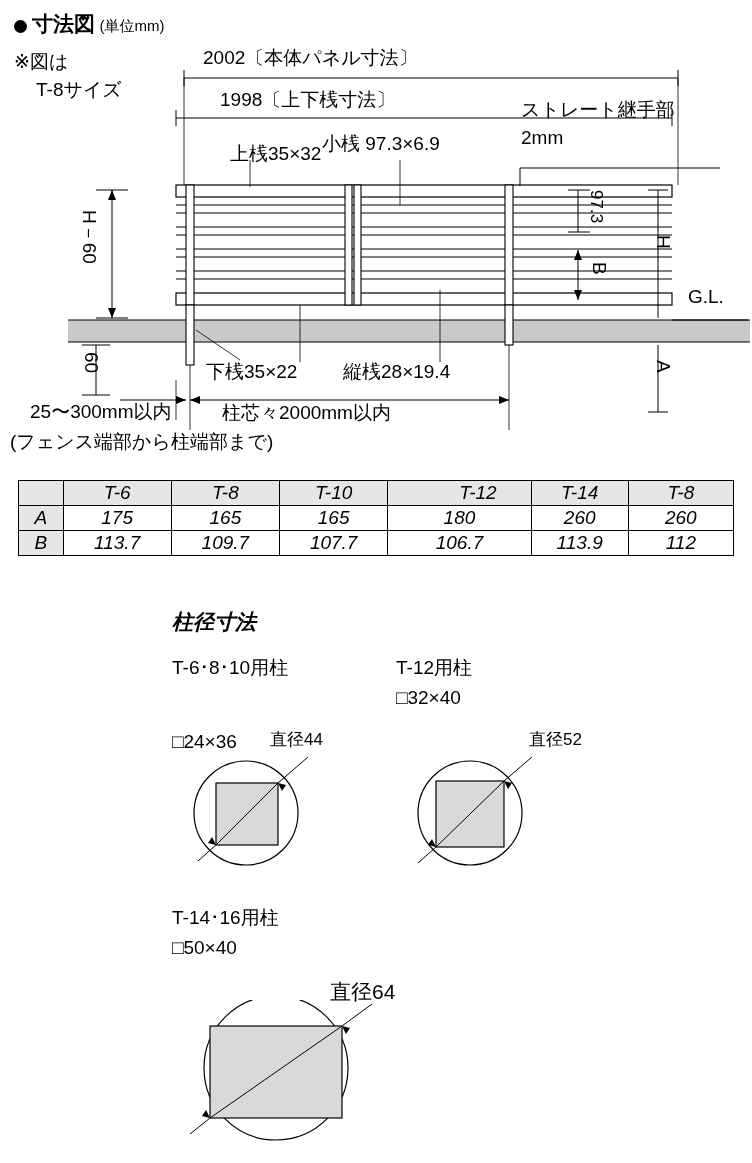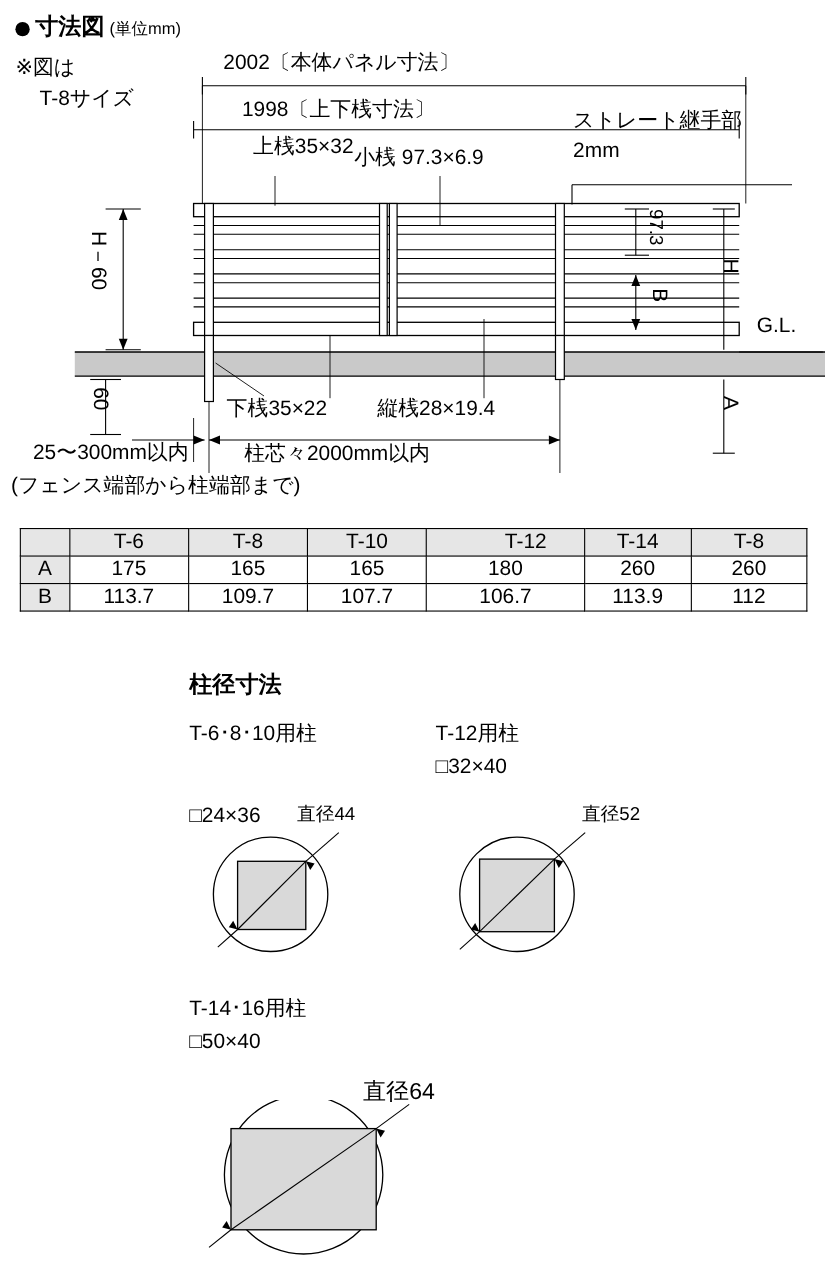--- a/index.html
+++ b/index.html
@@ -128,41 +128,41 @@
     <line x1="509" y1="345" x2="509" y2="430" stroke="#000" stroke-width="0.8"></line>
 
     <line x1="120" y1="400" x2="186" y2="400" stroke="#000" stroke-width="1"></line>
     <polygon points="186,400 176,396 176,404" fill="#000"></polygon>
     <line x1="176" y1="380" x2="176" y2="420" stroke="#000" stroke-width="0.8"></line>
   </svg>
 </div>
 
 <div class="abs t" style="left:203px;top:48px;">2002〔本体パネル寸法〕</div>
 <div class="abs t" style="left:220px;top:90px;">1998〔上下桟寸法〕</div>
-<div class="abs t" style="left:186px;top:124px;padding-left:44px;">上桟35×32</div>
+<div class="abs t" style="left:186px;top:144px;padding-left:44px;">上桟35×32</div>
 <div class="abs t" style="left:322px;top:134px;">小桟 97.3×6.9</div>
 <div class="abs t" style="left:521px;top:100px;">ストレート継手部</div>
 <div class="abs t" style="left:521px;top:128px;">2mm</div>
 
 <div class="abs t vert" style="left:78px;top:210px;">H－60</div>
 <div class="abs t-md vert" style="left:586px;top:190px;">97.3</div>
 <div class="abs t vert" style="left:588px;top:262px;">B</div>
 <div class="abs t vert" style="left:652px;top:235px;">H</div>
 <div class="abs t" style="left:688px;top:287px;">G.L.</div>
 <div class="abs t vert" style="left:80px;top:352px;">60</div>
 <div class="abs t vert" style="left:652px;top:360px;">A</div>
 
 <div class="abs t" style="left:206px;top:362px;">下桟35×22</div>
 <div class="abs t" style="left:343px;top:362px;">縦桟28×19.4</div>
 <div class="abs t" style="left:222px;top:403px;">柱芯々2000mm以内</div>
 <div class="abs t" style="left:2px;top:402px;margin-left:28px;">25〜300mm以内</div>
 <div class="abs t" style="left:10px;top:432px;">(フェンス端部から柱端部まで)</div>
 
 <div class="abs" style="left:18px;top:480px;width:716px;">
-  <table class="spec-table" style="width:716px;">
+  <table class="spec-table" style="width:716px;font-style:italic;">
     <thead>
       <tr>
         <td class="hdr-blank" style="width:46px;"></td>
         <td style="width:112px;">T-6</td>
         <td style="width:112px;">T-8</td>
         <td style="width:112px;">T-10</td>
         <td style="width:112px;padding-left:37px;">T-12</td>
         <td style="width:100px;">T-14</td>
         <td style="width:110px;">T-8</td>
       </tr>
@@ -183,21 +183,21 @@
         <td>109.7</td>
         <td>107.7</td>
         <td>106.7</td>
         <td>113.9</td>
         <td>112</td>
       </tr>
     </tbody>
   </table>
 </div>
 
-<div class="abs t-lg" style="left:172px;top:608px;font-weight:bold;">柱径寸法</div>
+<div class="abs t-lg" style="left:172px;top:608px;font-weight:bold;font-style:italic;">柱径寸法</div>
 
 <div class="abs t" style="left:172px;top:658px;">T-6･8･10用柱</div>
 <div class="abs t" style="left:172px;top:688px;margin-top:44px;">□24×36</div>
 <div class="abs t-md" style="left:270px;top:728px;">直径44</div>
 <div class="abs" style="left:168px;top:745px;">
   <svg width="190" height="140" viewBox="0 0 190 140">
     <circle cx="78" cy="68" r="52" fill="none" stroke="#000" stroke-width="1.2"></circle>
     <rect x="48" y="38" width="62" height="62" fill="#d9d9d9" stroke="#000" stroke-width="1.2"></rect>
     <line x1="48" y1="100" x2="110" y2="38" stroke="#000" stroke-width="1"></line>
     <line x1="110" y1="38" x2="140" y2="12" stroke="#000" stroke-width="1"></line>

